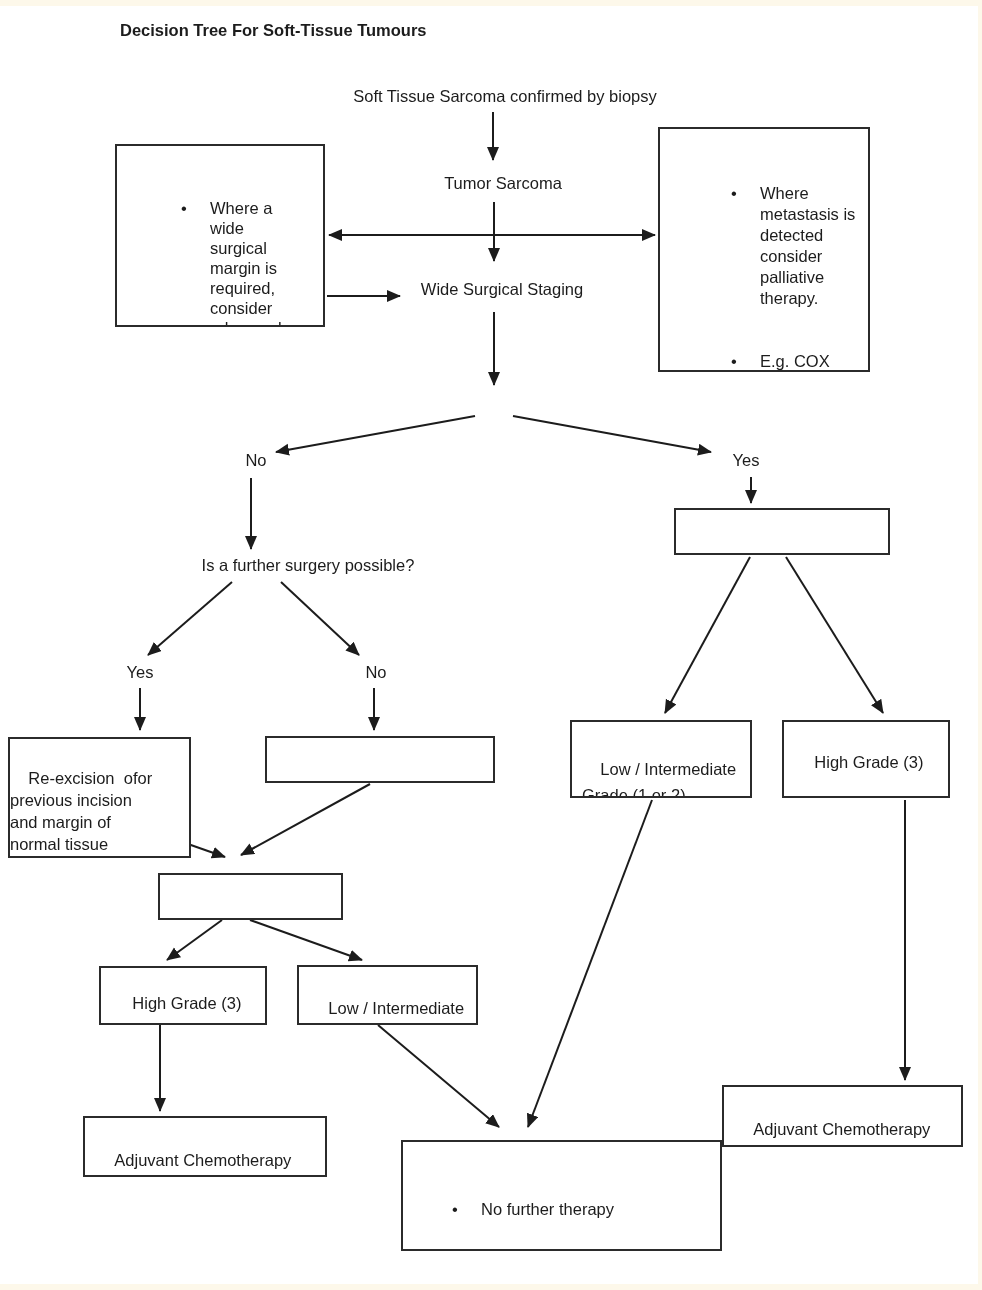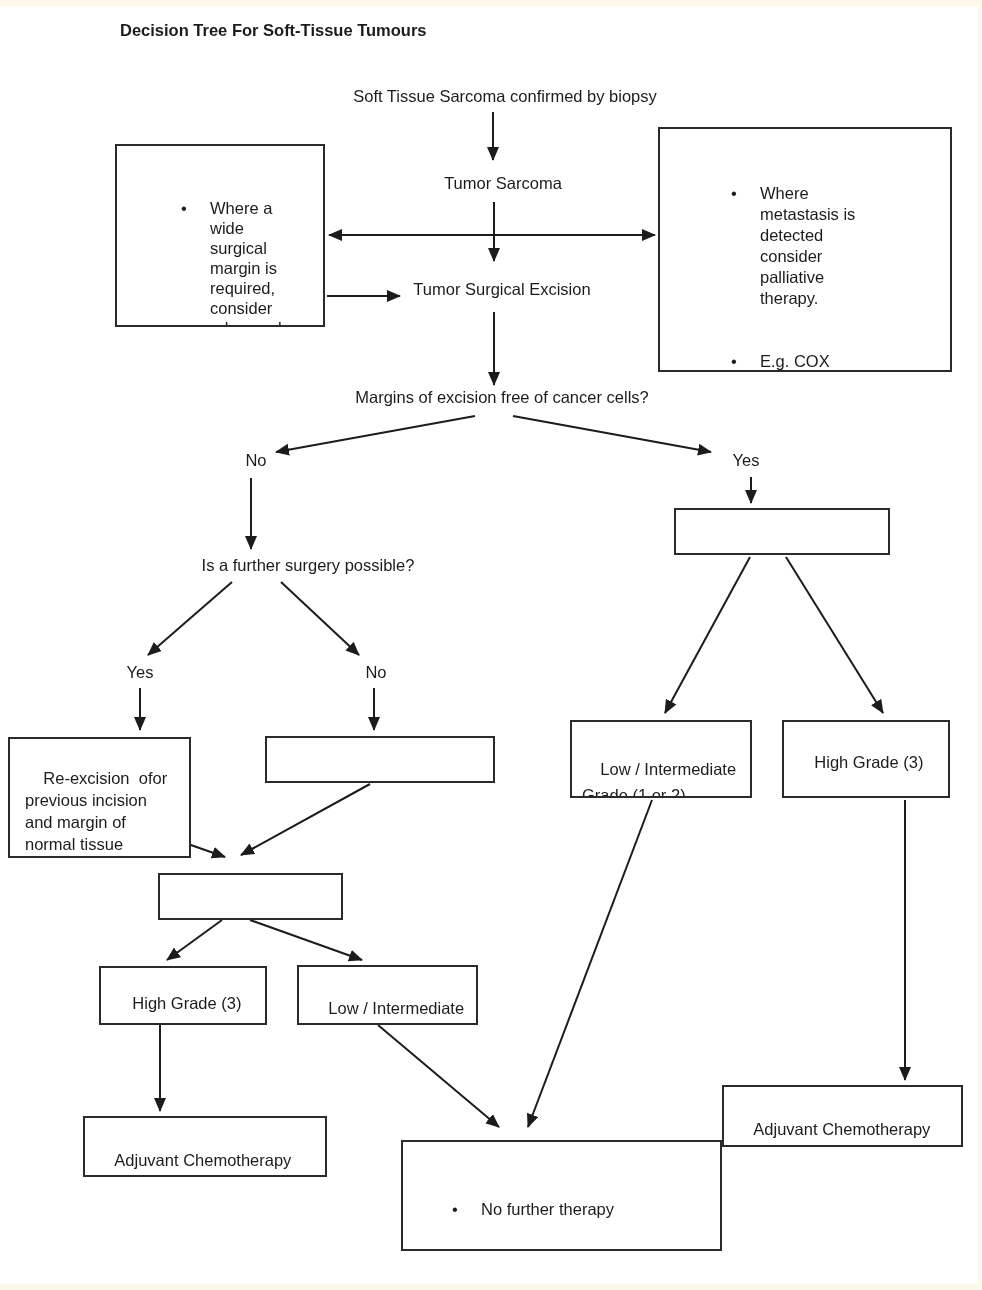--- a/index.html
+++ b/index.html
@@ -61,23 +61,22 @@
       <line x1="905" y1="800" x2="905" y2="1080" marker-end="url(#ah)"></line>
     </g>
   </svg>
 
   <div class="txt center" style="left:333px;top:87px;width:344px;">Soft Tissue Sarcoma confirmed by biopsy</div>
 
   <div class="txt title" style="left:120px;top:21px;width:420px;">Decision Tree For Soft-Tissue Tumours</div>
 
   <div class="txt center" style="left:433px;top:174px;width:140px;">Tumor Sarcoma</div>
 
-  <div class="txt center" style="left:398px;top:280px;width:208px;">Tumor Surgical Excision</div>
+  <div class="txt center" style="left:398px;top:280px;width:208px;">Wide Surgical Staging</div>
 
-  <div class="txt center" style="left:330px;top:388px;width:344px;">Margins of excision free of cancer cells?</div>
 
   <div class="txt center" style="left:236px;top:451px;width:40px;">No</div>
 
   <div class="txt center" style="left:726px;top:451px;width:40px;">Yes</div>
 
   <div class="txt center" style="left:183px;top:556px;width:250px;">Is a further surgery possible?</div>
 
   <div class="txt center" style="left:118px;top:663px;width:44px;">Yes</div>
 
   <div class="txt center" style="left:358px;top:663px;width:36px;">No</div>
@@ -88,21 +87,21 @@
 wide
 surgical
 margin is
 required,
 consider
 advanced
 imaging</span>
     </div>
   </div>
 
-  <div class="box" style="left:658px;top:127px;width:294px;height:245px;padding:12px 6px 0 69px;line-height:21px;">
+  <div class="box" style="left:658px;top:127px;width:212px;height:245px;padding:12px 6px 0 69px;line-height:21px;">
     <div class="bullet">
       <span class="btxt">Where
 metastasis is
 detected
 consider
 palliative
 therapy.</span>
     </div>
     <div class="bullet">
       <span class="btxt">E.g. COX
@@ -119,21 +118,21 @@
 
   <div class="box" style="left:570px;top:720px;width:182px;height:78px;padding:8px 0 0 10px;line-height:26px;">
     <span>Low / Intermediate
 Grade (1 or 2)</span>
   </div>
 
   <div class="box" style="left:782px;top:720px;width:168px;height:78px;padding:12px 0 0 12px;">
     <span>High Grade (3)</span>
   </div>
 
-  <div class="box" style="left:8px;top:737px;width:183px;height:121px;padding:6px 0 0 15px;line-height:22px;">
+  <div class="box" style="left:8px;top:737px;width:183px;height:121px;padding:6px 0 0 0;line-height:22px;">
     <span>Re-excision  ofor
 previous incision
 and margin of
 normal tissue</span>
   </div>
 
   <div class="box" style="left:265px;top:736px;width:230px;height:47px;padding-left:14px;line-height:43px;">
     
   </div>
 

